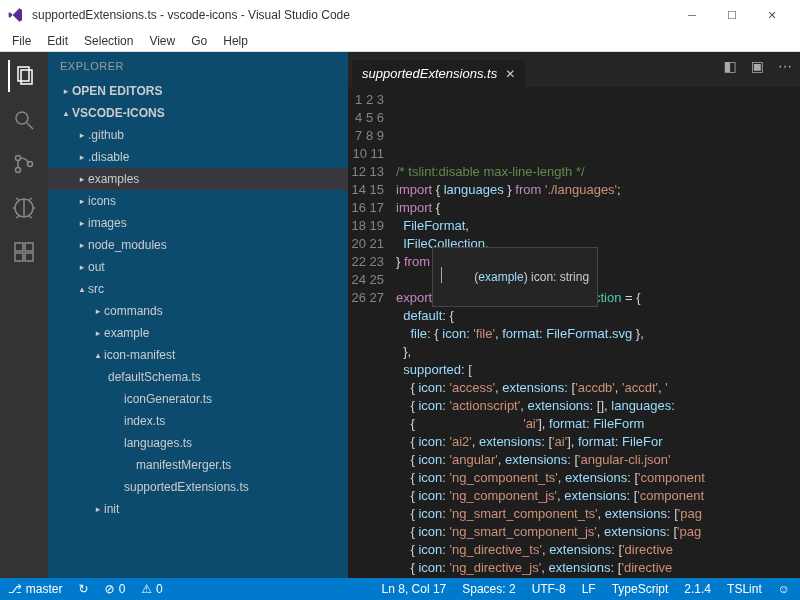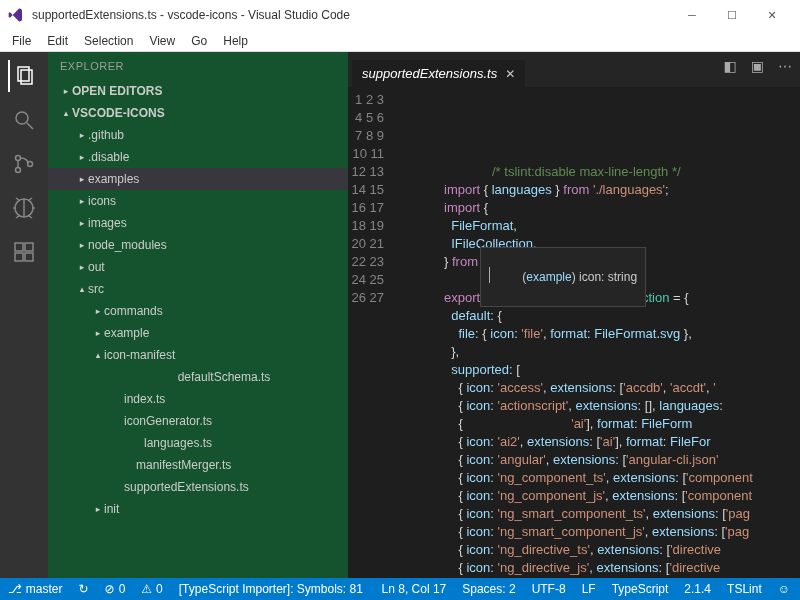--- a/index.html
+++ b/index.html
@@ -8,35 +8,35 @@
   .title-bar .vs-logo { width:16px; height:16px; margin-right:8px; }
   .title-bar .title-text { flex:1; }
   .win-controls { display:flex; }
   .win-btn { width:40px; height:30px; display:flex; align-items:center; justify-content:center; font-size:11px; color:#555; }
   .menu-bar { height:22px; background:#fff; display:flex; align-items:center; padding:0 4px; color:#333; font-size:12px; border-bottom:1px solid #ddd; }
   .menu-item { margin:0 8px; }
   .main { flex:1; display:flex; overflow:hidden; }
   .activity-bar { width:48px; background:#333333; display:flex; flex-direction:column; align-items:center; padding-top:8px; }
   .ab-icon { width:32px; height:32px; display:flex; align-items:center; justify-content:center; color:#888; margin-bottom:12px; }
   .ab-icon.active { color:#fff; border-left:2px solid #fff; }
-  .sidebar { width:300px; background:#14532d; display:flex; flex-direction:column; font-size:12px; }
+  .sidebar { width:300px; background:#0c4a6e; display:flex; flex-direction:column; font-size:12px; }
   .sb-title { padding:8px 12px; color:#9e9e9e; font-size:11px; letter-spacing:0.5px; }
   .tree { flex:1; overflow:auto; }
   .tree-row { display:flex; align-items:center; height:22px; padding-right:8px; white-space:nowrap; color:#ccc; }
   .tree-row.selected { background:#37373d; }
   .tree-row .chev { width:12px; text-align:center; font-size:9px; color:#ccc; }
   .editor { flex:1; display:flex; flex-direction:column; background:#1e1e1e; overflow:hidden; }
   .tabs { height:35px; display:flex; align-items:flex-end; background:#252526; padding-left:4px; position:relative; }
   .tab { background:#1e1e1e; color:#fff; padding:6px 10px; font-style:italic; font-size:13px; display:flex; align-items:center; }
   .tab .close { margin-left:8px; font-style:normal; font-size:12px; color:#ccc; }
   .tabs .actions { position:absolute; right:8px; top:6px; display:flex; gap:14px; color:#aaa; font-size:14px; }
-  .code-area { flex:1; display:flex; font-family:Consolas,monospace; font-size:13px; overflow:hidden;gap:48px; }
+  .code-area { flex:1; display:flex; font-family:Consolas,monospace; font-size:13px; overflow:hidden; }
   .gutter { width:48px; text-align:right; color:#858585; padding:4px 12px 4px 0; line-height:18px; }
   .code { flex:1; padding:4px 0; line-height:18px; white-space:pre; overflow:hidden; position:relative; }
-  .c-comment { color:#608b4e;margin-left:48px; }
+  .c-comment { color:#608b4e; }
   .c-key { color:#c586c0; }
   .c-ident { color:#9cdcfe; }
   .c-type { color:#4ec9b0; }
   .c-str { color:#ce9178; }
   .c-plain { color:#d4d4d4; }
   .hover-tip { position:absolute; background:#252526; border:1px solid #454545; font-size:12px; padding:2px 8px; top:160px; left:36px; }
   .cursor-pos { position:absolute; top:180px; left:45px; width:1px; height:16px; background:#aeafad; }
   .status-bar { height:22px; background:#007acc; color:#fff; display:flex; align-items:center; font-size:12px; padding:0 0px; }
   .status-item { margin:0 8px; display:flex; align-items:center; gap:4px; }
   .status-bar .spacer { flex:1; }
@@ -155,30 +155,30 @@
           <span>commands</span>
         </div>
         <div class="tree-row" style="padding-left: 44px;">
           <span class="chev">▸</span>
           <span>example</span>
         </div>
         <div class="tree-row" style="padding-left: 44px;">
           <span class="chev">▴</span>
           <span>icon-manifest</span>
         </div>
-        <div class="tree-row" style="padding-left: 60px; justify-content: center;">
+        <div class="tree-row" style="padding-left: 60px;">
           <span>defaultSchema.ts</span>
         </div>
         <div class="tree-row" style="padding-left: 76px;">
+          <span>iconGenerator.ts</span>
+        </div>
+        <div class="tree-row" style="padding-left: 76px;">
           <span>index.ts</span>
         </div>
         <div class="tree-row" style="padding-left: 76px;">
-          <span>iconGenerator.ts</span>
-        </div>
-        <div class="tree-row" style="padding-left: 76px; margin-left: 20px;">
           <span>languages.ts</span>
         </div>
         <div class="tree-row" style="padding-left: 88px;">
           <span>manifestMerger.ts</span>
         </div>
         <div class="tree-row" style="padding-left: 76px;">
           <span>supportedExtensions.ts</span>
         </div>
         <div class="tree-row" style="padding-left: 44px;">
           <span class="chev">▸</span>
@@ -236,21 +236,20 @@
         </div><div class="cursor-pos"></div></div>
     </div>
   </div>
 </div>
 
 <div class="status-bar">
   <span class="status-item">⎇ <span>master</span></span>
   <span class="status-item">↻</span>
   <span class="status-item">⊘ <span>0</span></span>
   <span class="status-item">⚠ <span>0</span></span>
-  <span class="status-item">[TypeScript Importer]: Symbols: 81</span>
   <span class="spacer"></span>
   <span class="status-item">Ln 8, Col 17</span>
   <span class="status-item">Spaces: 2</span>
   <span class="status-item">UTF-8</span>
   <span class="status-item">LF</span>
   <span class="status-item">TypeScript</span>
   <span class="status-item">2.1.4</span>
   <span class="status-item">TSLint</span>
   <span class="status-item smile">☺</span>
 </div>

